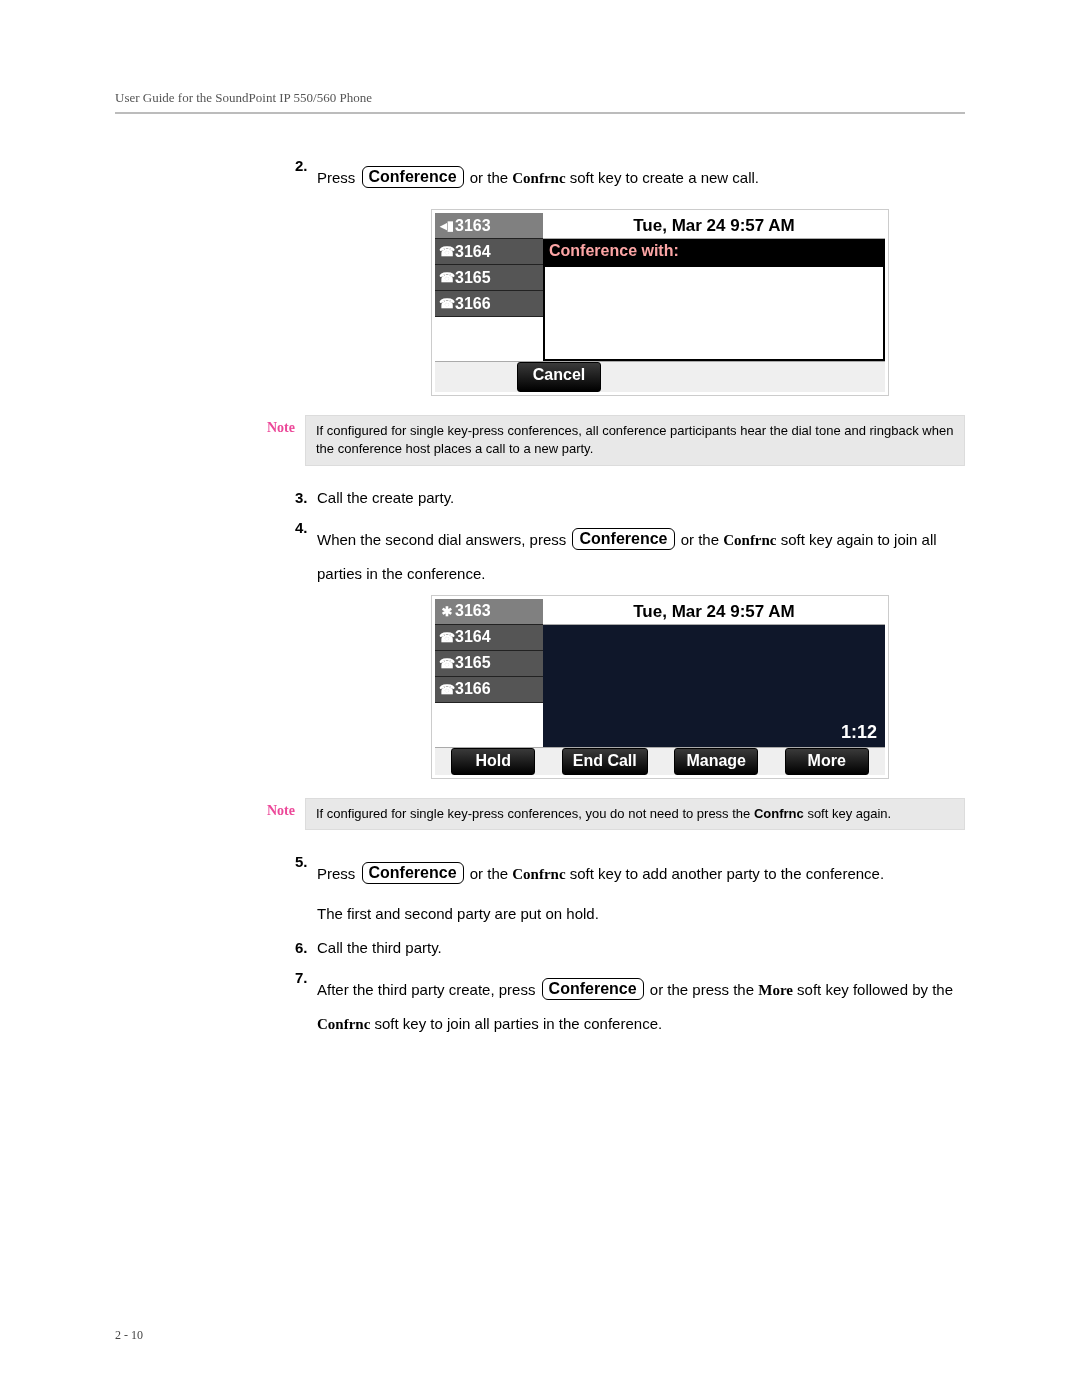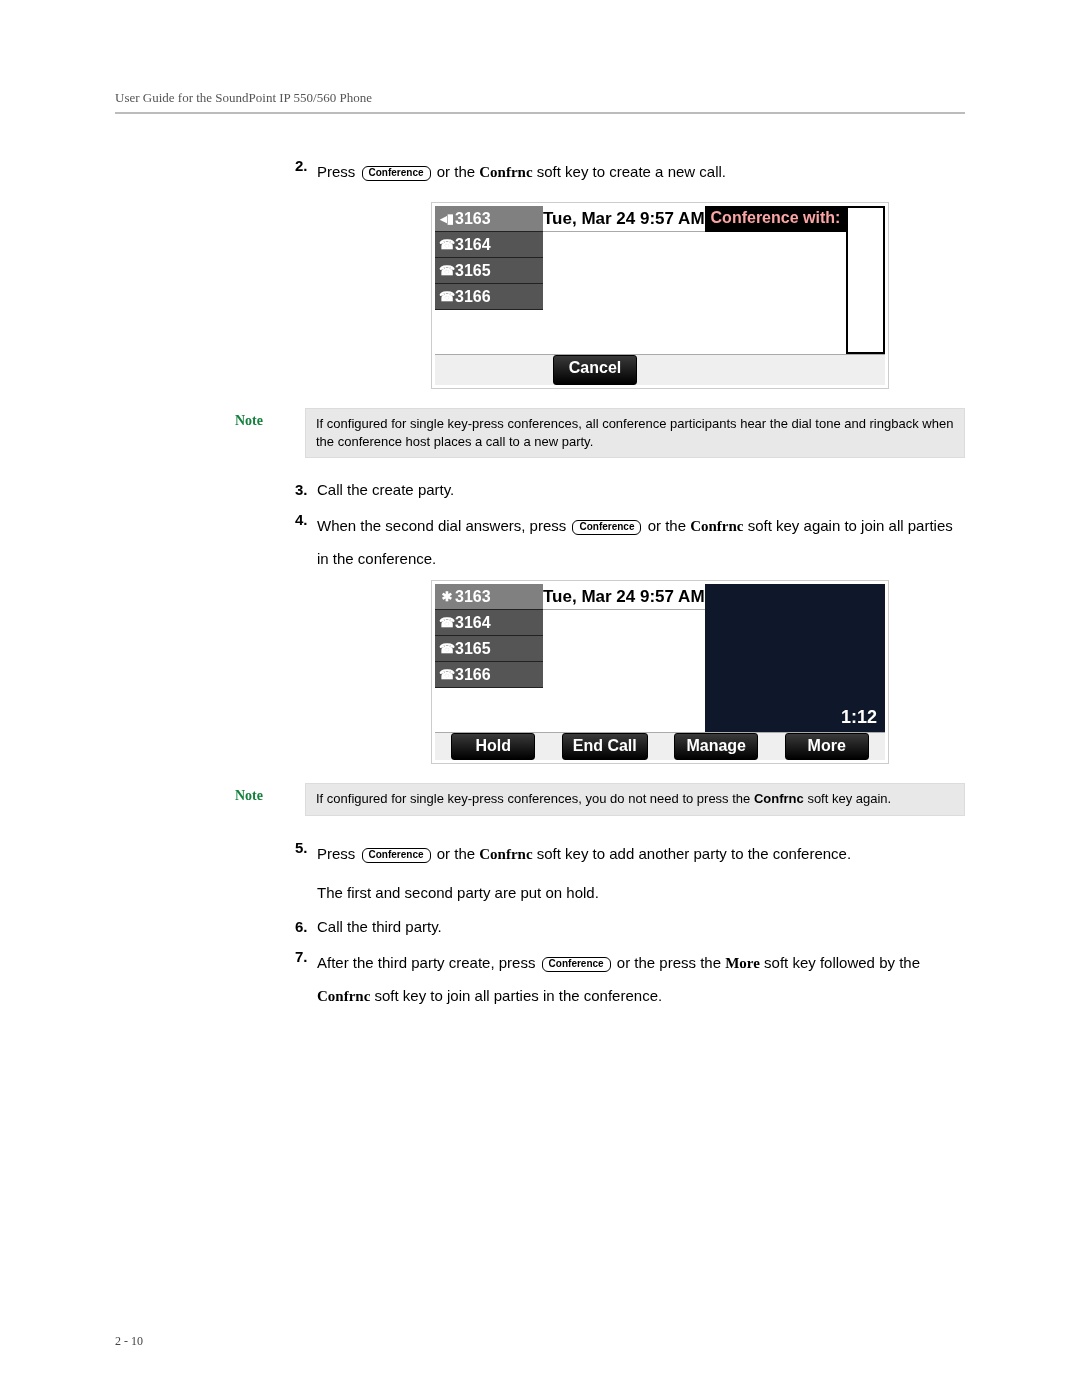--- a/index.html
+++ b/index.html
@@ -49,42 +49,42 @@
     margin-bottom: 10px;
     line-height: 1.6;
   }
   .conf-btn {
     display: inline-block;
     border: 1.5px solid #000;
     border-radius: 6px;
     padding: 0px 6px 1px 6px;
     font-family: Arial, sans-serif;
     font-weight: bold;
-    font-size: 10px;
+    font-size: 16px;
     line-height: 1.2;
     vertical-align: 1px;
     margin: 12px 2px;
   }
   .soft-key-name {
     font-family: Georgia, 'Times New Roman', serif;
     font-weight: bold;
   }
   .note-row {
     display: flex;
     align-items: flex-start;
     margin: 20px 0 20px -60px;
   }
   .note-label {
     width: 60px;
     flex-shrink: 0;
-    color: #15803d;
+    color: #ec4899;
     font-family: Georgia, 'Times New Roman', serif;
     font-weight: bold;
     font-size: 14px;
-    text-align: left;
+    text-align: right;
     padding-top: 5px;
   }
   .note-body {
     flex: 1;
     background: #e8e8e8;
     padding: 6px 10px;
     font-size: 13px;
     line-height: 1.4;
     border: 1px solid #dcdcdc;
     margin-left: 10px;
@@ -119,21 +119,21 @@
     background: #555;
     border-bottom: 1px solid #222;
   }
   .pl.selected { background: #808080; }
   .pl .icon { width: 16px; text-align: center; font-size:13px;}
   .phone-lines .spacer { height: 44px; background:#fff;}
   .phone-main {
     flex: 1;
     background: #fff;
     display: flex;
-    flex-direction: row;
+    flex-direction: column;
     justify-content: space-between;
   }
   .pm-dt {
     background: #fff;
     color: #000;
     text-align: center;
     font-size: 17px;
     height: 25px;
     line-height: 25px;
     border-bottom: 1px solid #aaa;
@@ -179,25 +179,25 @@
   .sk {
     background: linear-gradient(#3a3a3a,#000);
     color: #fff;
     font-size: 16px;
     padding: 3px 10px 4px 10px;
     border:1px solid #000;
     border-radius: 3px;
     min-width: 62px;
     text-align: center;
   }
-  .phone-bottom.single .softkeys { margin-left: 118px; }
+  .phone-bottom.single .softkeys { margin-left: 82px; }
   .phone-bottom.four .softkeys { margin-left: 0; flex:1; justify-content:space-around;}
   .page-num {
     position: absolute;
-    bottom: 48px;
+    bottom: 54px;
     left: 115px;
     font-family: Georgia, serif;
     font-size: 12px;
     color: #444;
   }
 </style>
 </head>
 <body>
 
 <div class="page">

